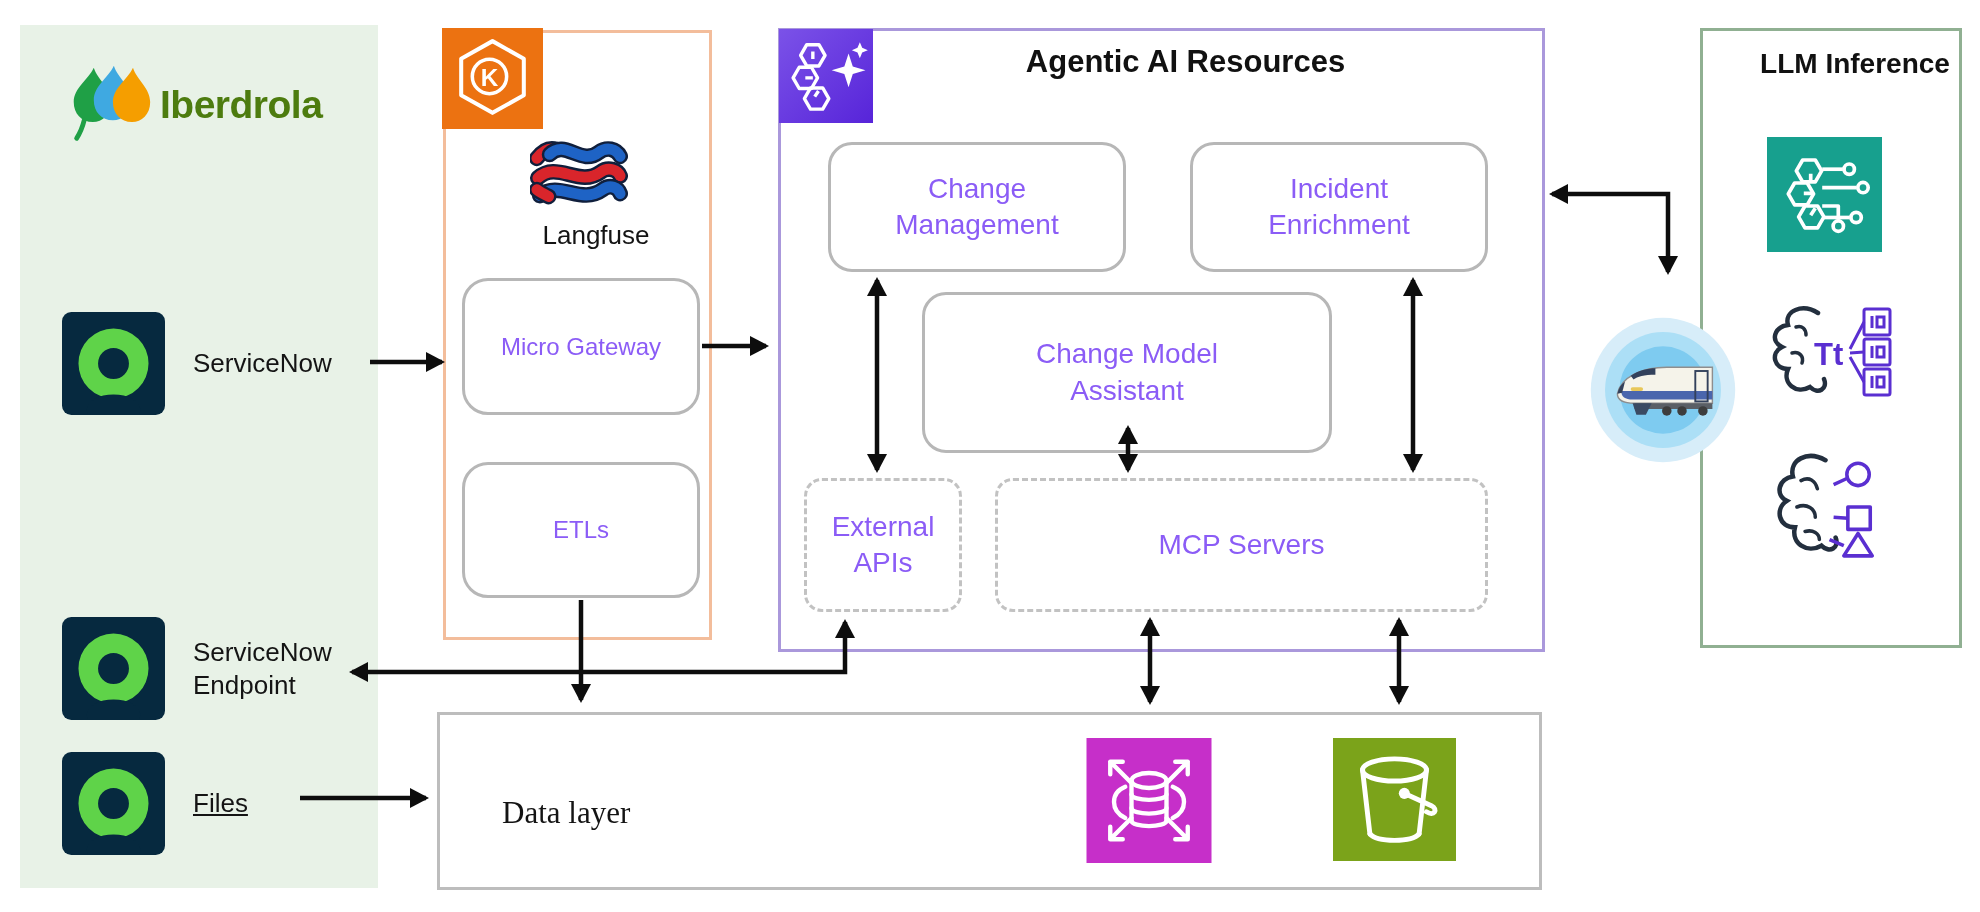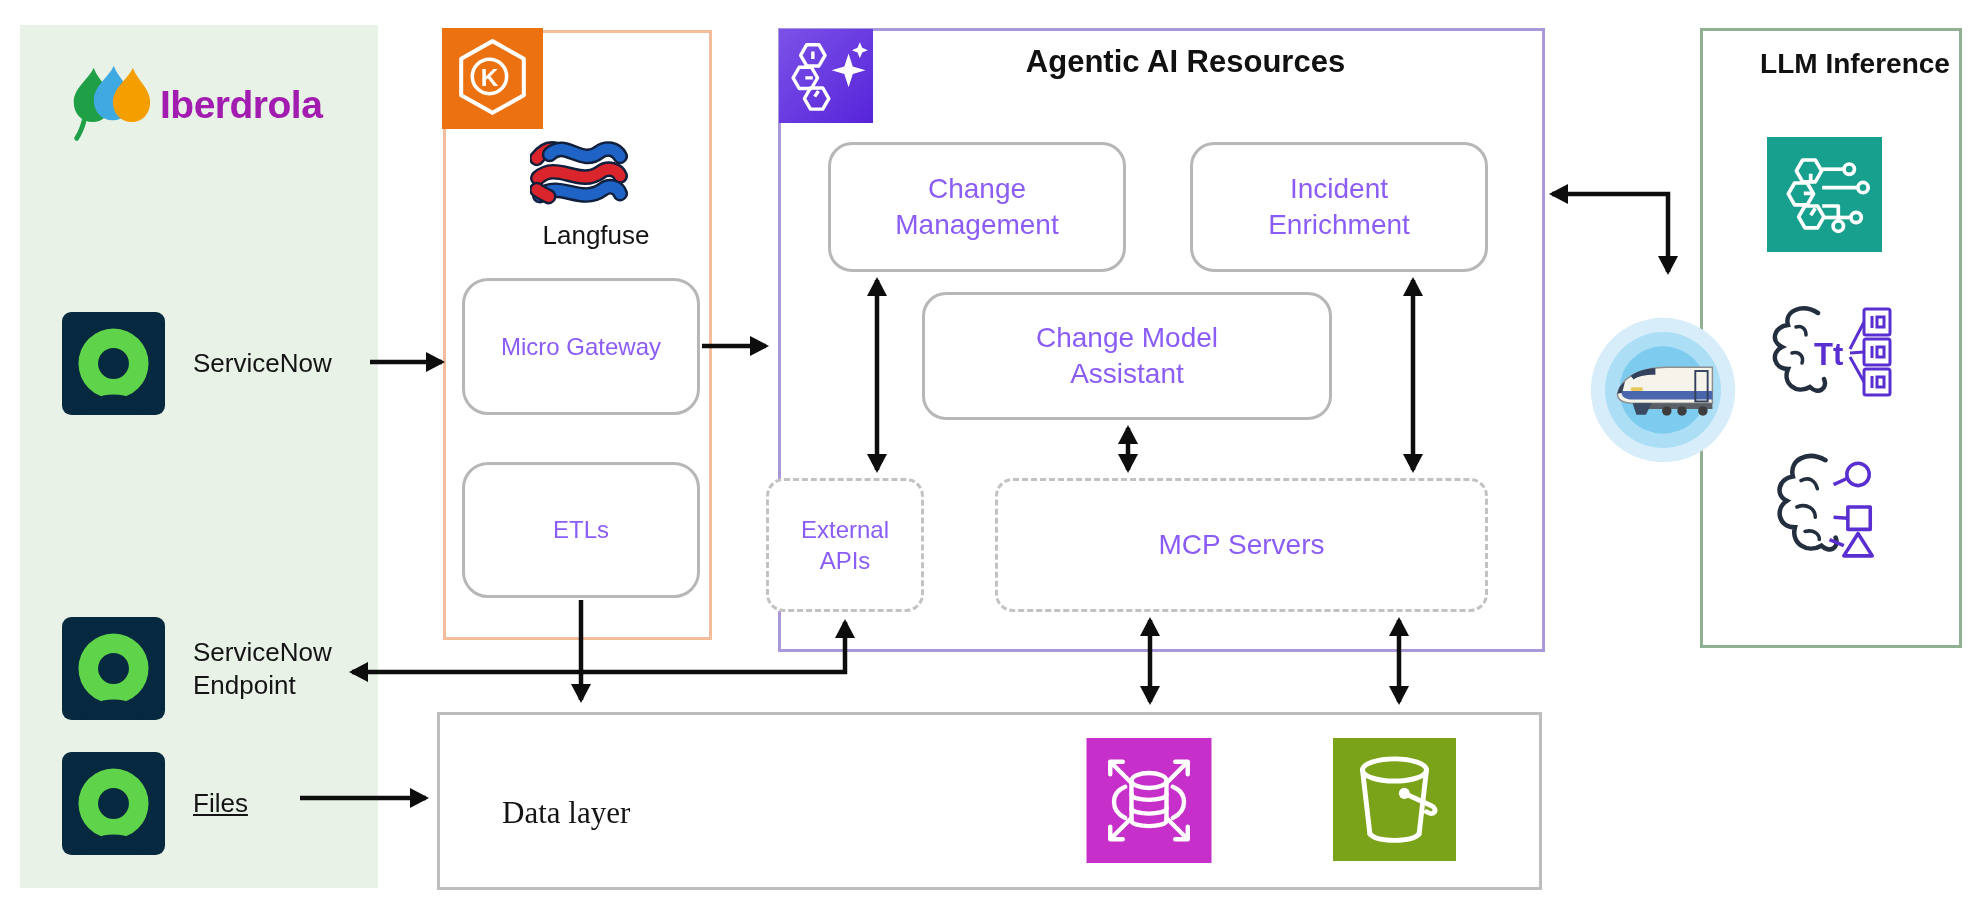--- a/index.html
+++ b/index.html
@@ -20,21 +20,21 @@
     font-size:28px;line-height:1.3;color:#8b5cf6;box-sizing:border-box;z-index:4;
   }
   .box.small{font-size:24px;border-radius:26px;}
   .box.dashed{border:3px dashed #C2C2C2;border-radius:18px;}
   .panel-title{position:absolute;font-weight:bold;font-size:29px;text-align:center;color:#111;z-index:4;margin-left:24px;}
   .row-label{position:absolute;font-size:26px;line-height:1.25;color:#141414;z-index:4;}
   .icon{z-index:6;}
   #arrow-overlay{position:absolute;left:0;top:0;width:1980px;height:912px;z-index:8;pointer-events:none;}
   #train-wrap{left:1587px;top:314px;width:152px;height:152px;z-index:9;}
   #brand{left:68px;top:60px;display:flex;align-items:center;gap:6px;z-index:4;}
-  #brand .brand-text{font-size:39px;font-weight:600;color:#a21caf;letter-spacing:-0.5px;}
+  #brand .brand-text{font-size:39px;font-weight:600;color:#4d7c0f;letter-spacing:-0.5px;}
   #data-layer-label{left:502px;top:712px;height:202px;display:flex;align-items:center;font-size:31px;z-index:4;font-family:Liberation Serif, serif;}
   #langfuse-label{left:443px;top:220px;width:306px;text-align:center;font-size:26px;z-index:4;}
 </style>
 </head>
 <body>
 
 <div id="canvas">
 
   <div id="left-panel" class="panel"></div>
   <div id="orange-panel" class="panel"></div>
@@ -137,24 +137,24 @@
     </svg>
   </div>
   <div class="panel-title" style="left:778px;top:44px;width:767px;font-size:31px;">Agentic AI Resources</div>
 
   <div class="box" style="left:828px;top:142px;width:298px;height:130px;padding:0 40px;">
     <span>Change Management</span>
   </div>
   <div class="box" style="left:1190px;top:142px;width:298px;height:130px;padding:0 50px;">
     <span>Incident Enrichment</span>
   </div>
-  <div class="box" style="left:922px;top:292px;width:410px;height:128px;padding:0 60px;">
+  <div class="box" style="left:922px;top:292px;width:410px;height:161px;padding:0 60px;">
     <span>Change Model Assistant</span>
   </div>
-  <div class="box dashed" style="left:766px;top:478px;width:158px;height:134px;font-size:24px;padding:0 18px;">
+  <div class="box dashed" style="left:804px;top:478px;width:158px;height:134px;font-size:28px;padding:0 18px;">
     <span>External APIs</span>
   </div>
   <div class="box dashed" style="left:995px;top:478px;width:493px;height:134px;">
     <span>MCP Servers</span>
   </div>
 
   <div class="panel-title" style="left:1700px;top:48px;width:262px;font-size:28px;">LLM Inference</div>
 
   <div class="abs icon" style="left:1767px;top:137px;">
     <svg width="115" height="115" viewBox="0 0 100 100">

